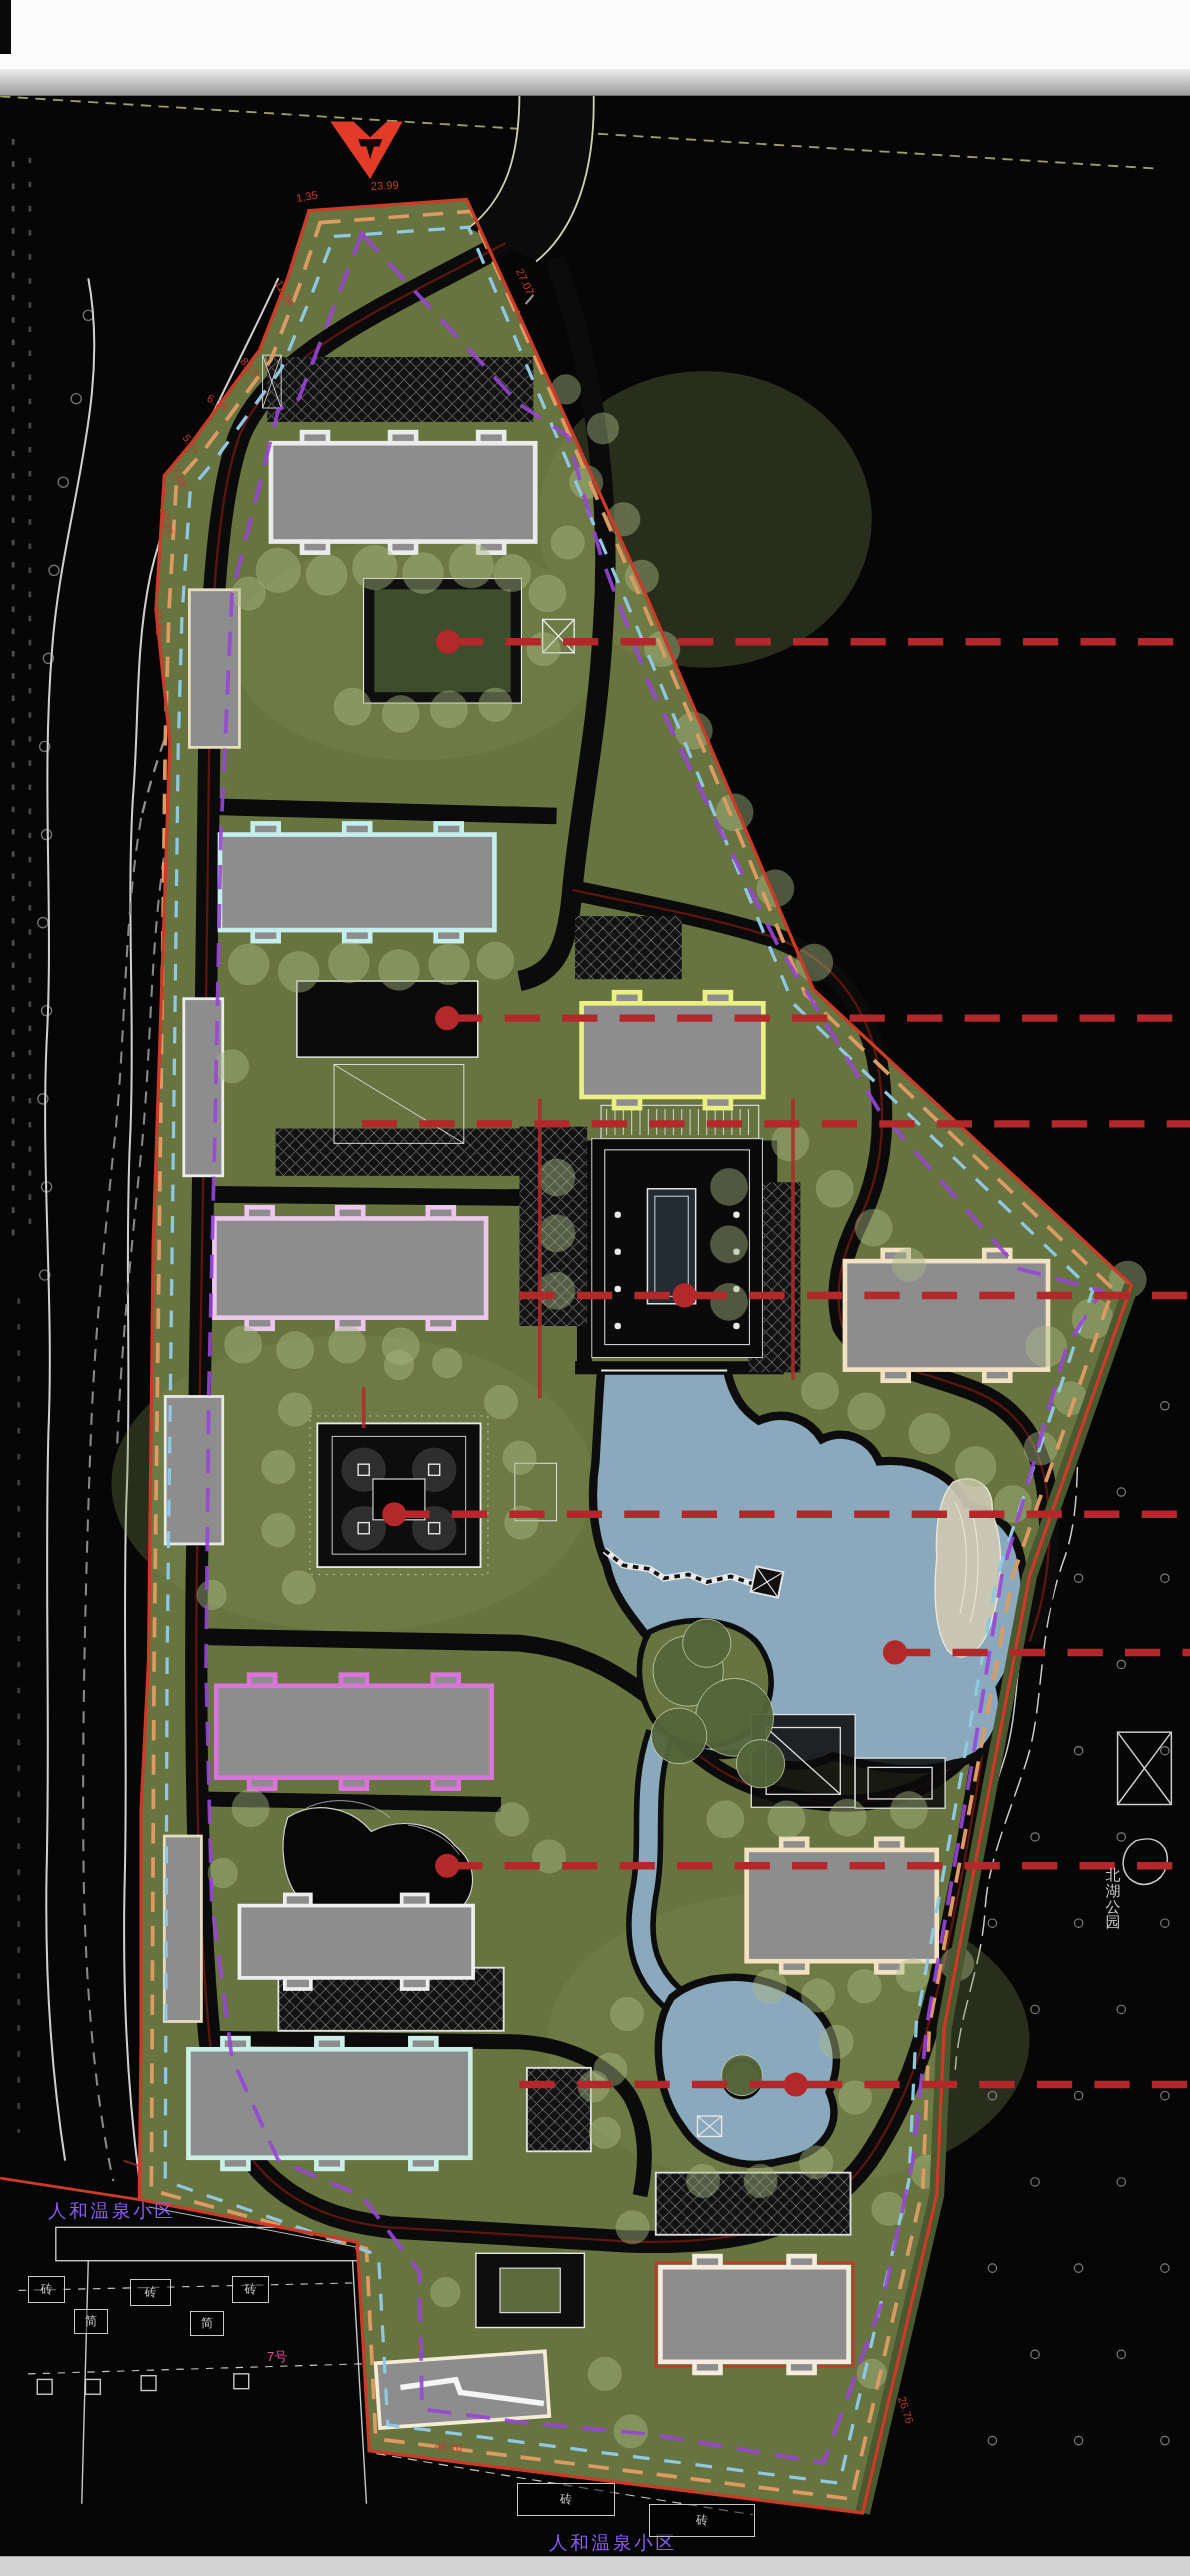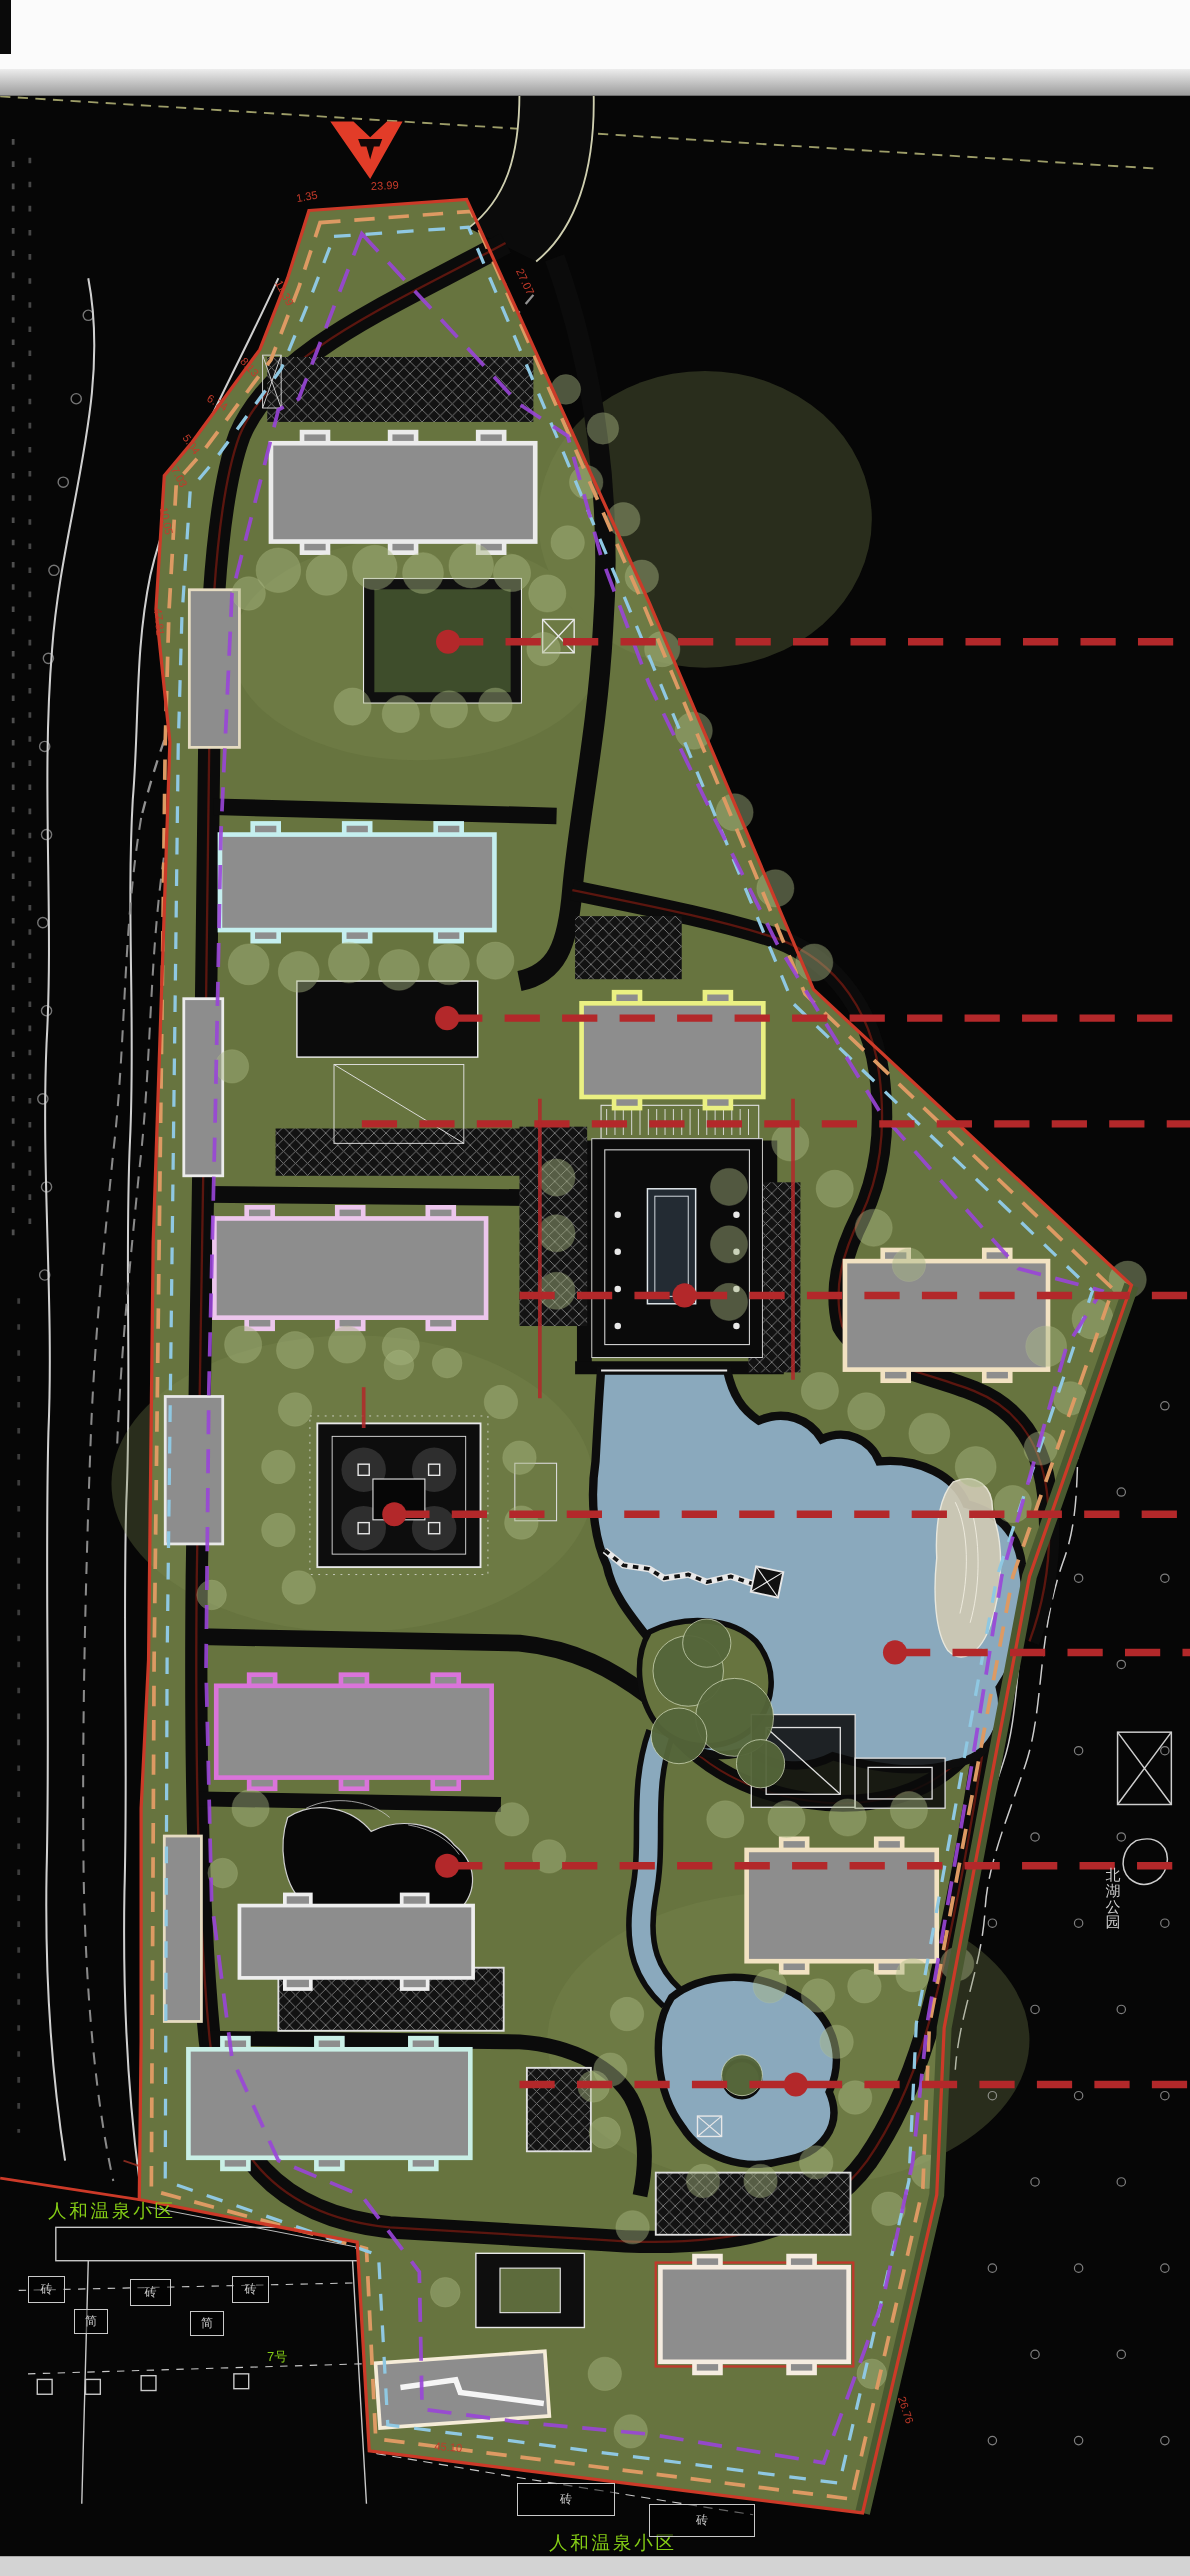--- a/index.html
+++ b/index.html
@@ -4,25 +4,25 @@
 <style>
   html,body{margin:0;padding:0;background:#000;}
   #stage{position:relative;width:1191px;height:2576px;background:#060606;overflow:hidden;
          font-family:"Liberation Sans",sans-serif;}
   .band-top{position:absolute;left:0;top:0;width:1191px;height:69px;background:#fbfbfb;}
   .band-top-grad{position:absolute;left:0;top:69px;width:1191px;height:26px;
                  background:linear-gradient(#ededed,#9d9d9d);border-bottom:0.9px solid #6f6f6f;}
   .notch{position:absolute;left:0;top:0;width:11px;height:54px;background:#0a0a0a;}
   .band-bottom{position:absolute;left:0;top:2556px;width:1191px;height:20.4px;background:#d3d3d3;border-top:0.9px solid #a8a8a8;}
   svg#plan{position:absolute;left:0;top:0;}
-  .lbl{position:absolute;color:#84cc16;font-family:"Liberation Serif",serif;white-space:nowrap;}
+  .lbl{position:absolute;color:#8b5cf6;font-family:"Liberation Serif",serif;white-space:nowrap;}
   #lbl-estate-left{left:48px;top:2198px;font-size:18.5px;letter-spacing:2.8px;}
   #lbl-estate-bottom{left:549px;top:2530px;font-size:18.5px;letter-spacing:2.8px;}
   #lbl-park{left:1103px;top:1855px;font-size:15px;writing-mode:vertical-rl;letter-spacing:16px;color:#cccccc;}
-  #lbl-no7{left:267px;top:2348px;font-size:13px;font-family:"Liberation Sans",sans-serif;color:#84cc16;}
+  #lbl-no7{left:267px;top:2348px;font-size:13px;font-family:"Liberation Sans",sans-serif;color:#ec4899;}
   .cadbox{position:absolute;border:0.9px solid #c9c9c9;color:#c9c9c9;display:flex;align-items:center;
           justify-content:center;font-size:12px;font-family:"Liberation Serif",serif;background:rgba(0,0,0,.5);}
 </style>
 </head>
 <body>
 
 <div id="stage">
   <svg id="plan" width="1191" height="2576" viewBox="0 0 1284 2778">
     <defs>
       <pattern id="xh" width="13" height="13" patternUnits="userSpaceOnUse">

